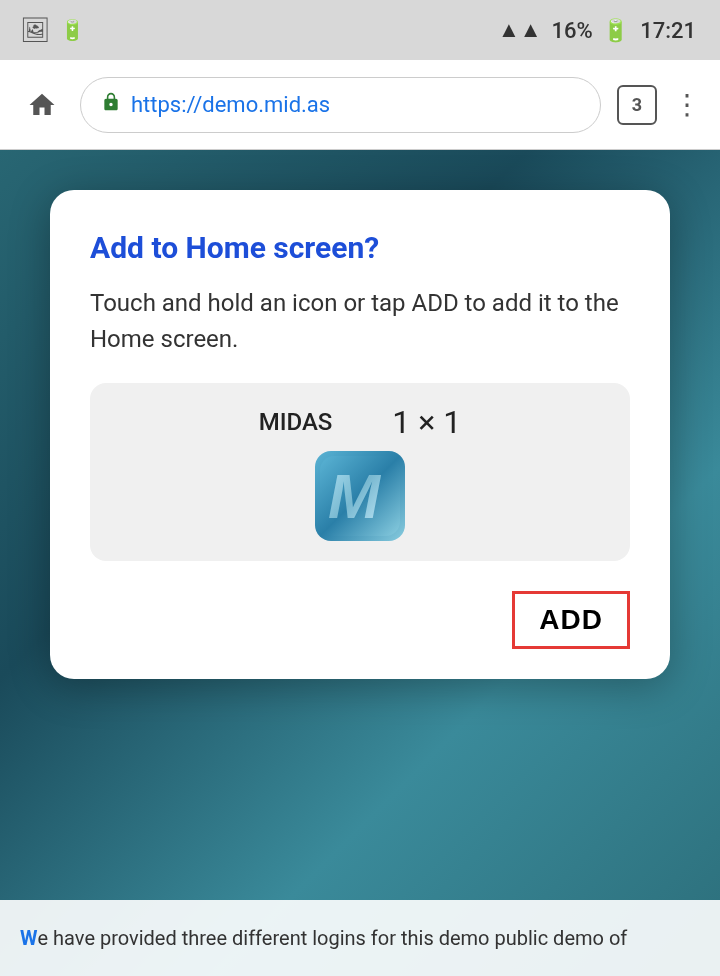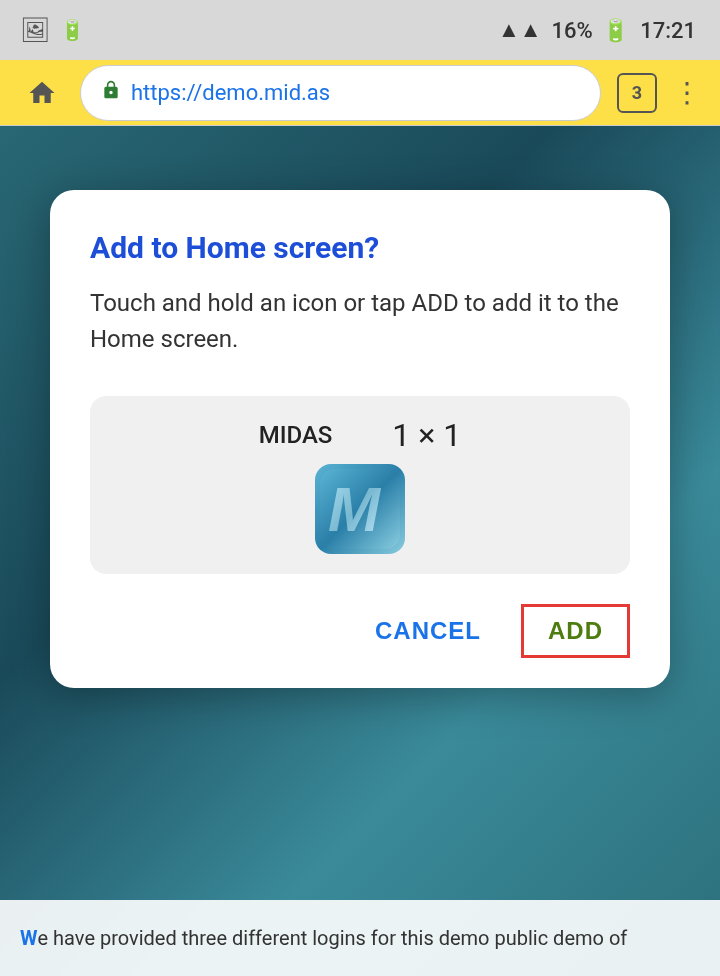--- a/index.html
+++ b/index.html
@@ -48,22 +48,22 @@
 
     .status-text {
       font-size: 22px;
       color: #333;
       font-weight: 500;
     }
 
     
     .browser-bar {
       width: 100%;
-      height: 66px;
-      background: #fde047;
+      height: 90px;
+      background: #ffffff;
       display: flex;
       align-items: center;
       padding: 0 20px;
       gap: 16px;
       position: relative;
       z-index: 10;
       border-bottom: 1px solid #ccc;
     }
 
     .home-icon {
@@ -206,21 +206,21 @@
       font-size: 30px;
       font-weight: bold;
       color: #1d4ed8;
       margin-bottom: 20px;
     }
 
     .dialog-message {
       font-size: 24px;
       color: #333;
       line-height: 1.5;
-      margin-bottom: 39px;
+      margin-bottom: 26px;
     }
 
     
     .icon-preview-box {
       background: #f0f0f0;
       border-radius: 16px;
       padding: 20px 30px;
       margin-bottom: 30px;
       display: flex;
       flex-direction: column;
@@ -274,23 +274,23 @@
       color: #1a73e8;
       background: none;
       border: none;
       cursor: pointer;
       padding: 10px 20px;
       text-transform: uppercase;
       letter-spacing: 1px;
     }
 
     .btn-add {
-      font-size: 24px;
-      font-weight: bold;
-      color: #4d7c0f;
+      font-size: 28px;
+      font-weight: bold;
+      color: #000000;
       background: none;
       border: 3px solid #e53935;
       cursor: pointer;
       padding: 10px 24px;
       text-transform: uppercase;
       letter-spacing: 1px;
     }
 
     
     .bottom-bar {
@@ -390,21 +390,20 @@
           </linearGradient>
         </defs>
         <rect width="100" height="100" rx="18" fill="url(#bgGrad)"></rect>
 
         <text x="10" y="78" font-size="78" font-weight="bold" font-style="italic" fill="url(#mGrad)" font-family="Arial">M</text>
       </svg>
     </div>
   </div>
 
   <div class="dialog-buttons">
-    <button class="btn-cancel">CANCEL</button>
     <button class="btn-add">ADD</button>
   </div>
 </div>
 
 <div class="bottom-bar">
   <span class="bottom-bar-text">
     <span class="bottom-bar-highlight">W</span>e have provided three different logins for this demo public demo of
   </span>
 </div>
 

